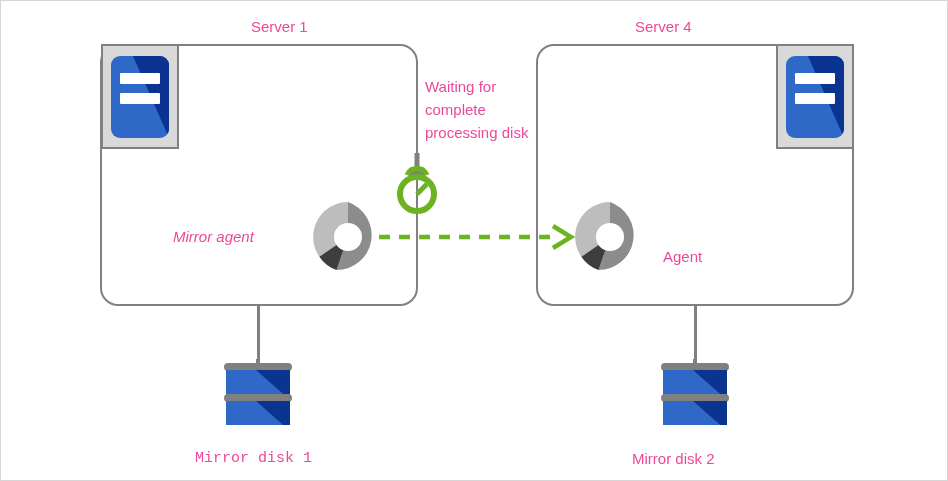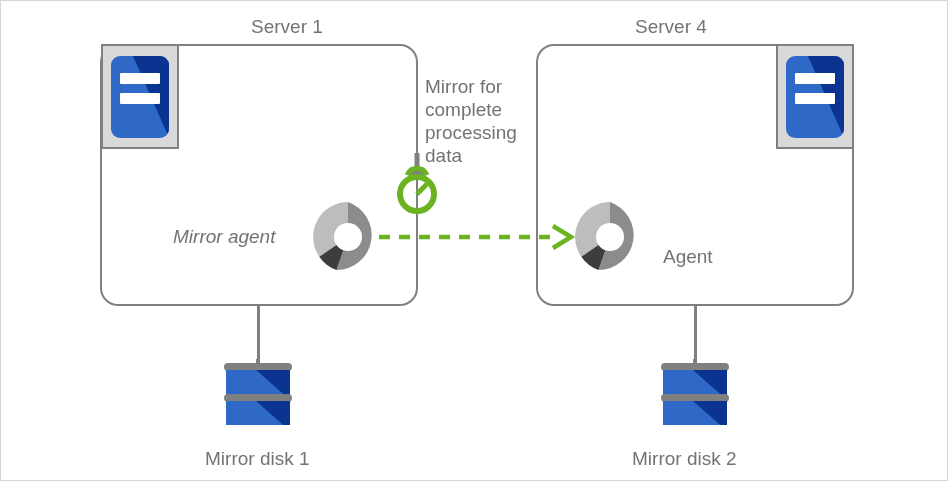--- a/index.html
+++ b/index.html
@@ -16,22 +16,22 @@
     height: 481px;
     background: #ffffff;
     border: 1px solid #d6d6d6;
     box-sizing: border-box;
     overflow: hidden;
   }
 
   
   .lbl {
     position: absolute;
-    color: #737373;
-    font-size: 19px;
+    color: #ec4899;
+    font-size: 15px;
     line-height: 23px;
     white-space: nowrap;
   }
   .lbl-wrap { white-space: normal; }
 
   
   .server-box {
     position: absolute;
     border: 2.5px solid #808080;
     border-radius: 18px;
@@ -190,37 +190,37 @@
 
     <rect x="18" y="14" width="16" height="11" rx="3" fill="#808080"></rect>
 
     <circle cx="26" cy="41" r="17" fill="none" stroke="#6cb322" stroke-width="6"></circle>
 
     <path d="M16 22 A11 11 0 0 1 36 22" fill="none" stroke="#6cb322" stroke-width="5"></path>
 
     <line x1="26" y1="41" x2="36" y2="31" stroke="#6cb322" stroke-width="5" stroke-linecap="butt"></line>
   </svg>
 
-  <div class="lbl lbl-wrap" style="left:424px; top:74px; width:110px;">Mirror for complete processing data</div>
+  <div class="lbl lbl-wrap" style="left:424px; top:74px; width:110px;">Waiting for complete processing disk</div>
 
   <div class="connector" style="left:256px; top:305px; height:57px;"></div>
 
   <div class="disk" style="left:223px; top:362px;">
     <div class="disk-stem" style="left:32px; top:-4px; height:6px;"></div>
     <div class="disk-cap c1"></div>
     <div class="disk-body d1">
       <div class="disk-shade"></div>
     </div>
     <div class="disk-cap c2"></div>
     <div class="disk-body d2">
       <div class="disk-shade"></div>
     </div>
   </div>
 
-  <div class="lbl" style="left:204px; top:446px;">Mirror disk 1</div>
+  <div class="lbl" style="left:194px; top:446px;font-family:Liberation Mono, monospace;">Mirror disk 1</div>
 
   <div class="connector" style="left:693px; top:305px; height:57px;"></div>
 
   <div class="disk" style="left:660px; top:362px;">
     <div class="disk-stem" style="left:32px; top:-4px; height:6px;"></div>
     <div class="disk-cap c1"></div>
     <div class="disk-body d1">
       <div class="disk-shade"></div>
     </div>
     <div class="disk-cap c2"></div>

